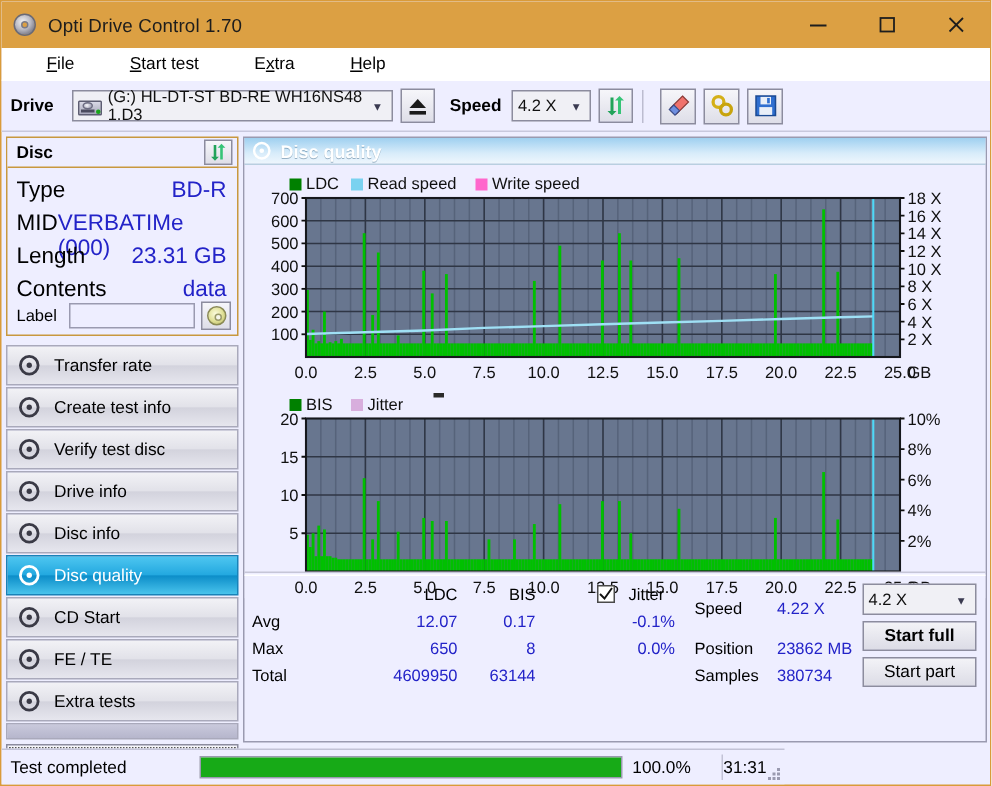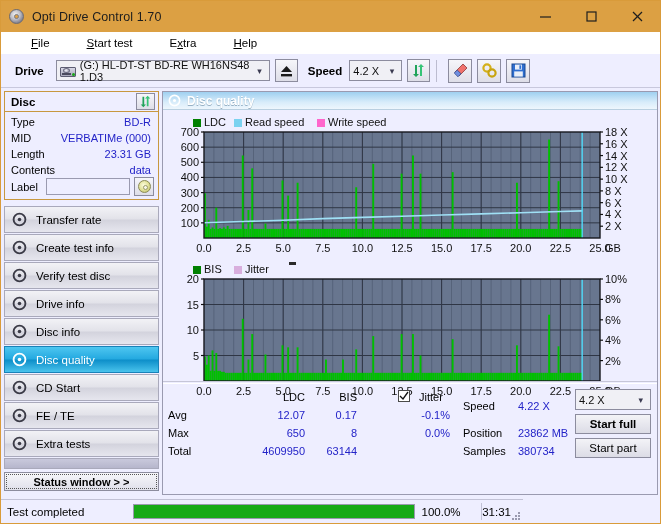--- a/index.html
+++ b/index.html
@@ -79,21 +79,21 @@
     margin-left: 18px;
   }
   .menuitem u { text-decoration: underline; }
 
   
   .drivebar {
     height: 34px;
     background: #eeeeff;
     display: flex;
     align-items: center;
-    padding: 0 14px;
+    padding: 0 6px;
     border-bottom: 1px solid #c8c8dd;
   }
   .lbl-bold { font-weight: bold; font-size: 11.5px; color: #000; }
   .combo {
     height: 21px;
     border: 1px solid #8c8c9e;
     background: #f0f0f5;
     display: flex; align-items: center;
     font-size: 11px;
     color: #101010;
@@ -159,24 +159,25 @@
   }
   .disc-hdr .t { font-weight: bold; font-size: 11.5px; }
   .disc-hdr .sq {
     margin-left: auto;
     width: 19px; height: 17px;
     border: 1px solid #8c8c9e;
     background: linear-gradient(#f6f6fa, #dedee8);
     display:flex; align-items:center; justify-content:center;
   }
   .drow {
-    display: flex; align-items: flex-end;
+    display: flex; align-items: flex-start;
     padding: 0 7px 0 6px;
     height: 16px;
-    font-size: 11px;
+    font-size: 15px;
+    margin-top: 6px;
   }
   .drow .k { color: #000; }
   .drow .v { margin-left: auto; color: #2323c8; }
   .labelrow {
     display:flex; align-items:center;
     padding: 1px 4px 3px 6px;
     gap: 4px;
   }
   .labelrow .k { font-size: 11px; }
   .label-input {

